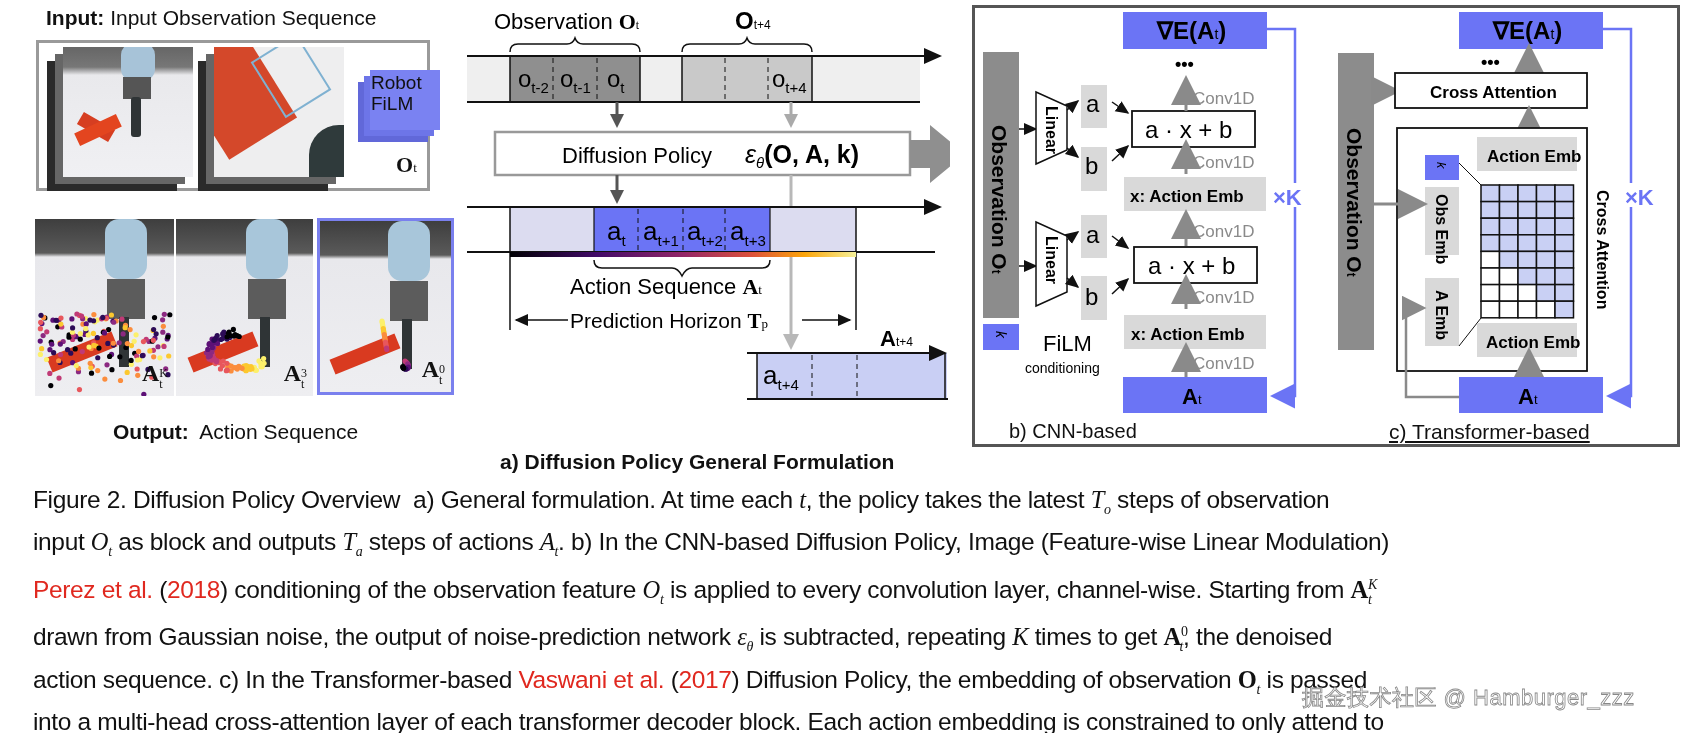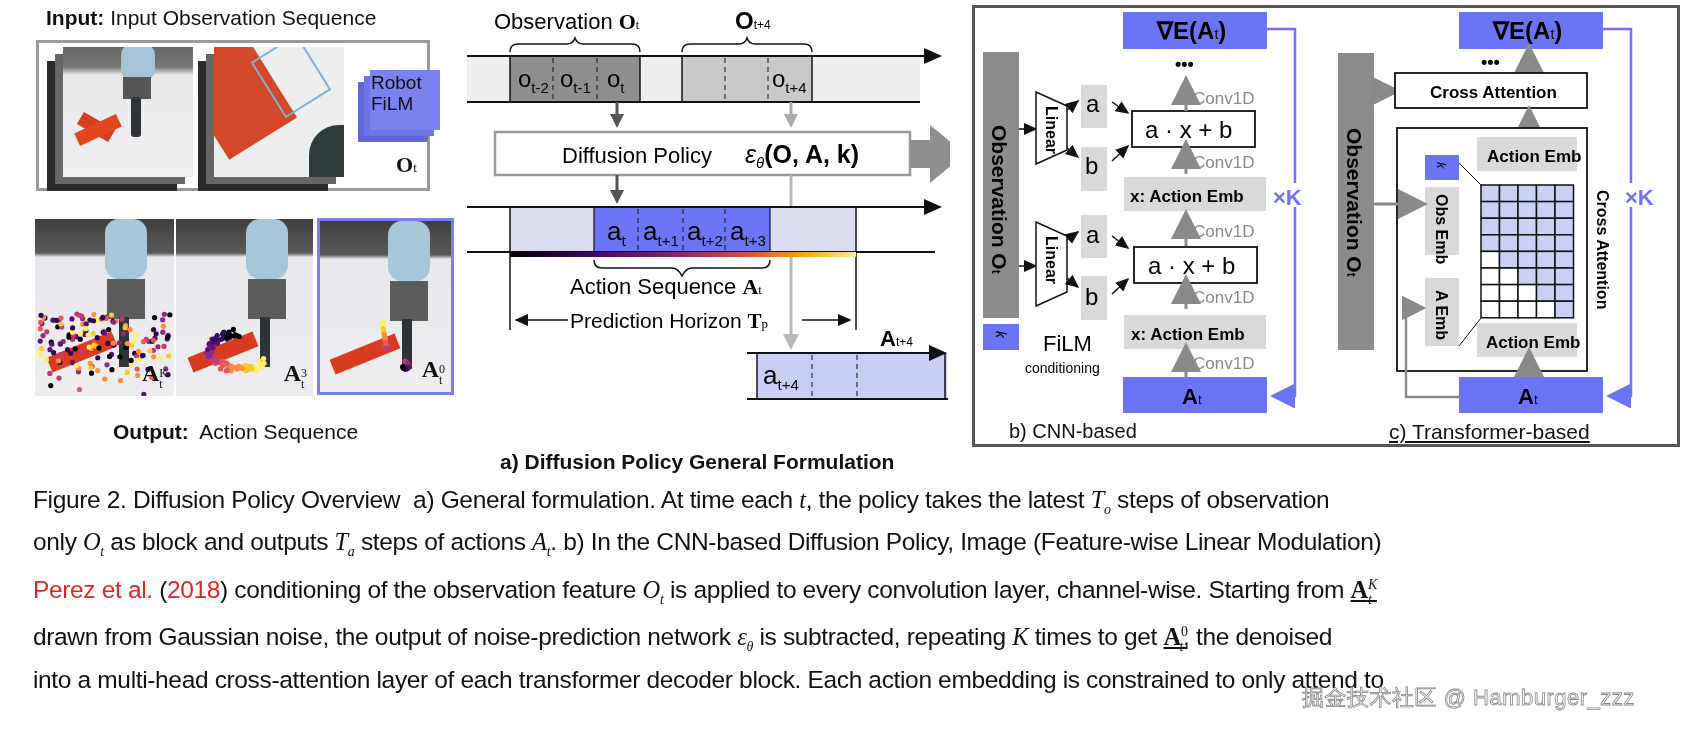--- a/index.html
+++ b/index.html
@@ -4,21 +4,21 @@
 <style>
   html,body{margin:0;padding:0;background:#fff;}
   body{width:1690px;height:733px;position:relative;overflow:hidden;font-family:"Liberation Sans",sans-serif;color:#111;}
   .abs{position:absolute;}
   .serif{font-family:"Liberation Serif","DejaVu Serif",serif;}
   svg text{font-family:"Liberation Sans",sans-serif;}
   .caption{position:absolute;left:33px;top:484px;width:1640px;font-size:24.5px;line-height:32.5px;color:#111;letter-spacing:-0.35px;}
   .caption .b{font-weight:normal;}
   .caption .red{color:#e0281f;}
   .caption .m{font-family:"Liberation Serif",serif;font-style:italic;}
-  .caption .mb{font-family:"Liberation Serif",serif;font-weight:bold;text-decoration:underline;}
+  .caption .mb{font-family:"Liberation Serif",serif;font-weight:bold;}
   .watermark{position:absolute;left:1302px;top:683px;font-size:22px;color:#fff;-webkit-text-stroke:0.8px #888;letter-spacing:0.5px;}
 </style>
 </head>
 <body>
 
 <div class="abs" style="left:46px;top:6px;font-size:21px;">
   <b>Input:</b><span> Input Observation Sequence</span>
 </div>
 <div class="abs" style="left:36px;top:40px;width:388px;height:145px;border:3px solid #9a9a9a;"></div>
 
@@ -666,19 +666,20 @@
   <text x="1518" y="404" font-size="22" font-family="Liberation Serif" font-weight="bold"><tspan>A</tspan><tspan font-size="13" font-weight="normal">t</tspan></text>
 
   <path d="M1603,29 L1631,29 L1631,396 L1611,396" fill="none" stroke="#6b74f5" stroke-width="2.5" marker-end="url(#abl2)"></path>
   <rect x="1621" y="183" width="22" height="24" fill="#fff"></rect>
   <text x="1625" y="205" font-size="22" font-family="Liberation Serif" font-weight="bold" fill="#6b74f5">×K</text>
 </svg>
 <div class="abs" style="left:1389px;top:420px;font-size:21px;text-decoration:underline;">c) Transformer-based</div>
 
 <div class="caption">
   <div><span class="b">Figure 2.  Diffusion Policy Overview</span><span style="white-space:pre;">  a) General formulation. At time each </span><span class="m">t</span><span>, the policy takes the latest </span><span class="m">T<sub style="font-size:14px;">o</sub></span><span> steps of observation</span></div>
-  <div><span>only </span><span class="m">O<sub style="font-size:14px;">t</sub></span><span> as block and outputs </span><span class="m">T<sub style="font-size:14px;">a</sub></span><span> steps of actions </span><span class="m">A<sub style="font-size:14px;">t</sub></span><span>. b) In the CNN-based Diffusion Policy, Image (Feature-wise Linear Modulation)</span></div>
+  <div><span>input </span><span class="m">O<sub style="font-size:14px;">t</sub></span><span> as block and outputs </span><span class="m">T<sub style="font-size:14px;">a</sub></span><span> steps of actions </span><span class="m">A<sub style="font-size:14px;">t</sub></span><span>. b) In the CNN-based Diffusion Policy, Image (Feature-wise Linear Modulation)</span></div>
   <div><span class="red">Perez et al.</span> (<span class="red">2018</span><span>) conditioning of the observation feature </span><span class="m">O<sub style="font-size:14px;">t</sub></span><span> is applied to every convolution layer, channel-wise. Starting from </span><span class="mb">A<sup style="font-size:14px;font-weight:normal;font-style:italic;">K</sup><sub style="font-size:14px;font-weight:normal;font-style:italic;margin-left:-9px;">t</sub></span></div>
   <div><span>drawn from Gaussian noise, the output of noise-prediction network </span><span class="m">ε<sub style="font-size:14px;">θ</sub></span><span> is subtracted, repeating </span><span class="m">K</span><span> times to get </span><span class="mb">A<sup style="font-size:14px;font-weight:normal;">0</sup><sub style="font-size:14px;font-weight:normal;font-style:italic;margin-left:-8px;">t</sub></span><span>, the denoised</span></div>
+  <div><span>action sequence. c) In the Transformer-based </span><span class="red">Vaswani et al.</span> (<span class="red">2017</span><span>) Diffusion Policy, the embedding of observation </span><span class="mb">O<sub style="font-size:14px;font-weight:normal;font-style:italic;">t</sub></span><span> is passed</span></div>
   <div>into a multi-head cross-attention layer of each transformer decoder block. Each action embedding is constrained to only attend to</div>
 
 </div>
 <div class="watermark">掘金技术社区 @ Hamburger_zzz</div>
 
 </body></html>

